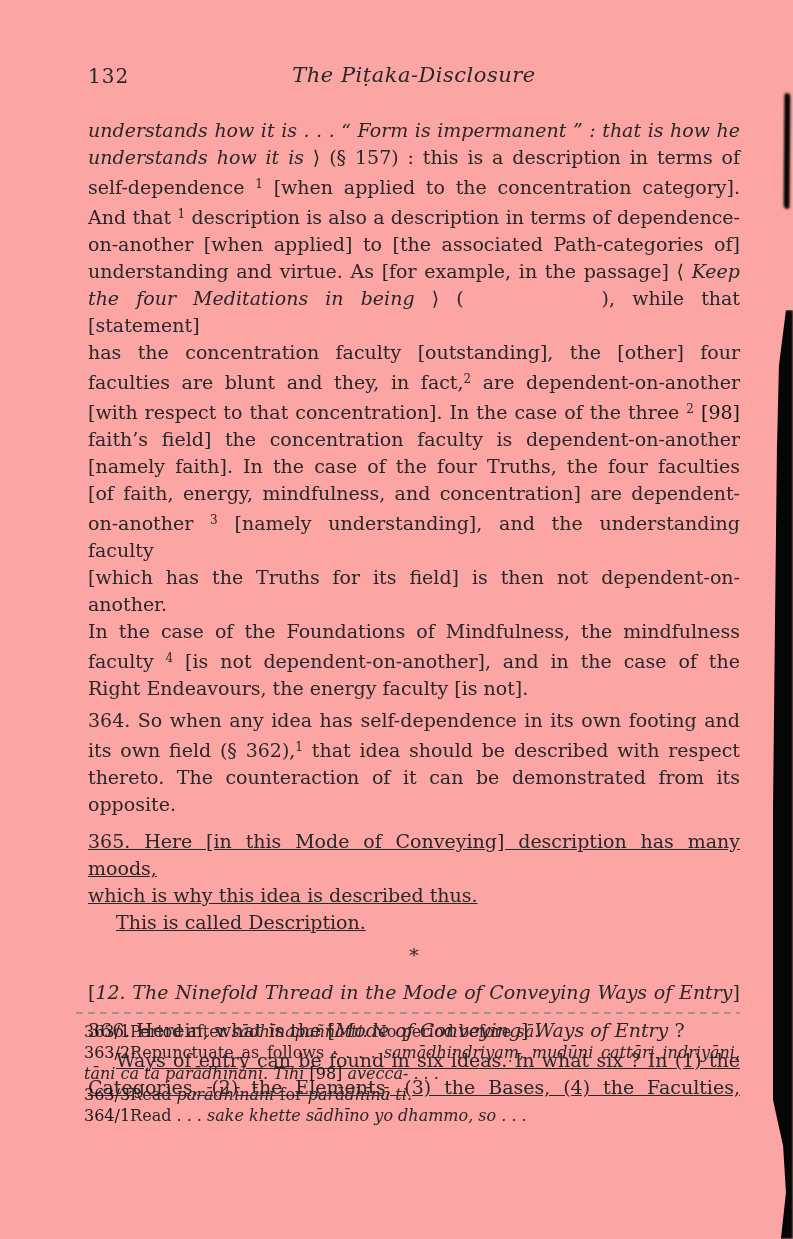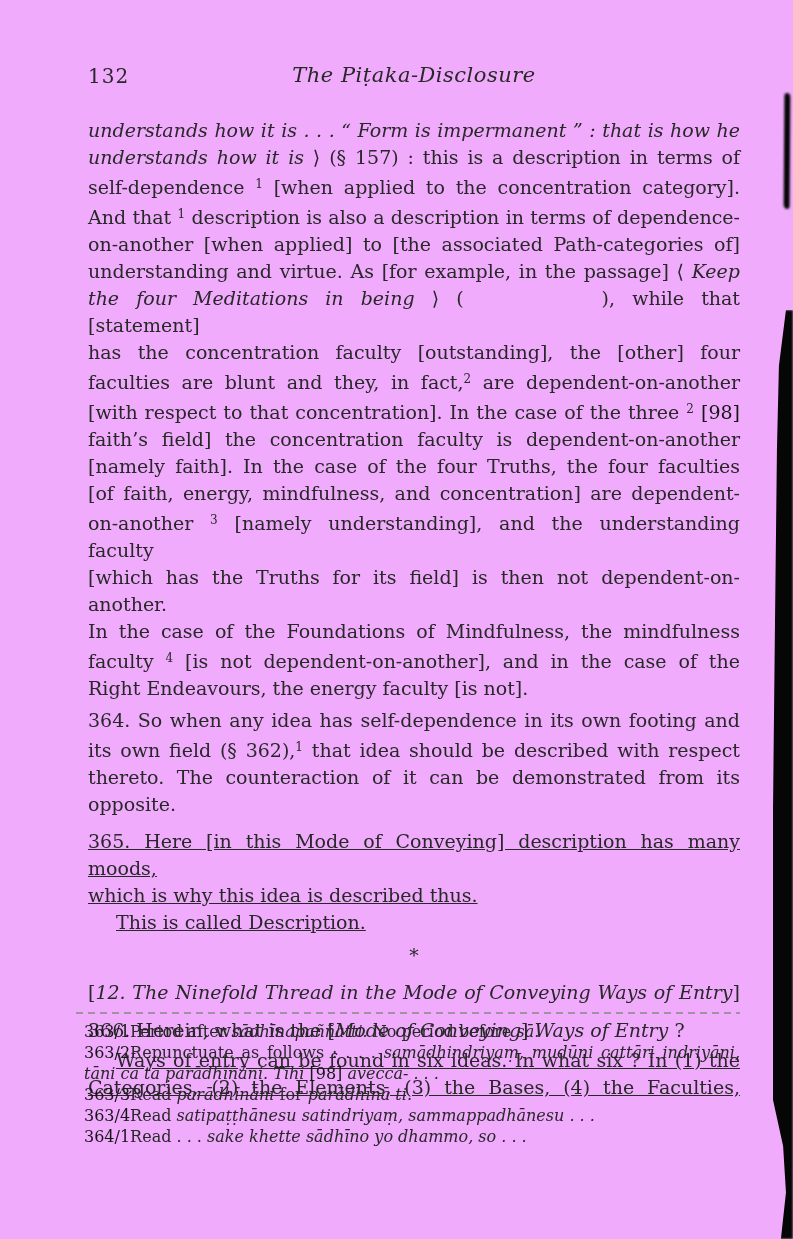--- a/index.html
+++ b/index.html
@@ -39,21 +39,21 @@
   .a2 {
     left:771px; top:310px; width:22px; height:929px;
     filter:blur(1px);
     clip-path:polygon(68% 0%,100% 0%,100% 100%,45% 100%,68% 95%,55% 90%,
                       9% 85%,9% 54%,18% 34%,27% 15%,36% 6%);
   }
 </style>
 </head>
 <body>
 
-<div class="page" style="background: #f0abfc; color: rgb(40, 40, 40);">
+<div class="page" style="background: #fca5a5; color: rgb(40, 40, 40);">
   <div class="header">
     <span class="pageno">132</span>
     <span class="title">The Piṭaka-Disclosure</span>
   </div>
 
   <div class="main" id="main-text">
       <div class="para" style="margin-top: 0px;">
         <div class="line j"><span class="it">understands how it is . . . “ Form is impermanent ” : that is how he</span></div>
         <div class="line j"><span class="it">understands how it is </span><span>⟩ (§ 157) : this is a description in terms of</span></div>
         <div class="line j"><span>self-dependence </span><span class="sup">1</span><span> [when applied to the concentration category].</span></div>
@@ -98,19 +98,18 @@
         <div class="line j"><span>Categories, (2) the Elements, (3) the Bases, (4) the Faculties,</span></div>
       </div>
     </div>
 
   <div class="fnrule"></div>
   <div class="fns" id="footnotes">
       <div class="line"><span class="fnl">363/1</span><span>Period after </span><span class="it">sādhīnapaññatti.</span><span> No period before </span><span class="it">sā.</span></div>
       <div class="line j"><span class="fnl">363/2</span><span>Repunctuate as follows : . . . </span><span class="it">samādhindriyaṃ, mudūni cattāri indriyāni,</span></div>
       <div class="line"><span class="it">tāni ca ta parādhīnāni. Tīhi </span><span class="bd">[98]</span><span class="it"> avecca- . . .</span></div>
       <div class="line"><span class="fnl">363/3</span><span>Read </span><span class="it">parādhīnāni</span><span> for </span><span class="it">parādhīnā ti.</span></div>
-      <div class="line"><span class="fnl">363/4</span><span>Read </span><span class="it">satipaṭṭhānesu satindriyaṃ, sammappadhānesu . . .</span></div>
       <div class="line"><span class="fnl">364/1</span><span>Read . . . </span><span class="it">sake khette sādhīno yo dhammo, so . . .</span></div>
     </div>
 
   <div class="artifact a1"></div>
   <div class="artifact a2"></div>
 </div>
 
 </body></html>

